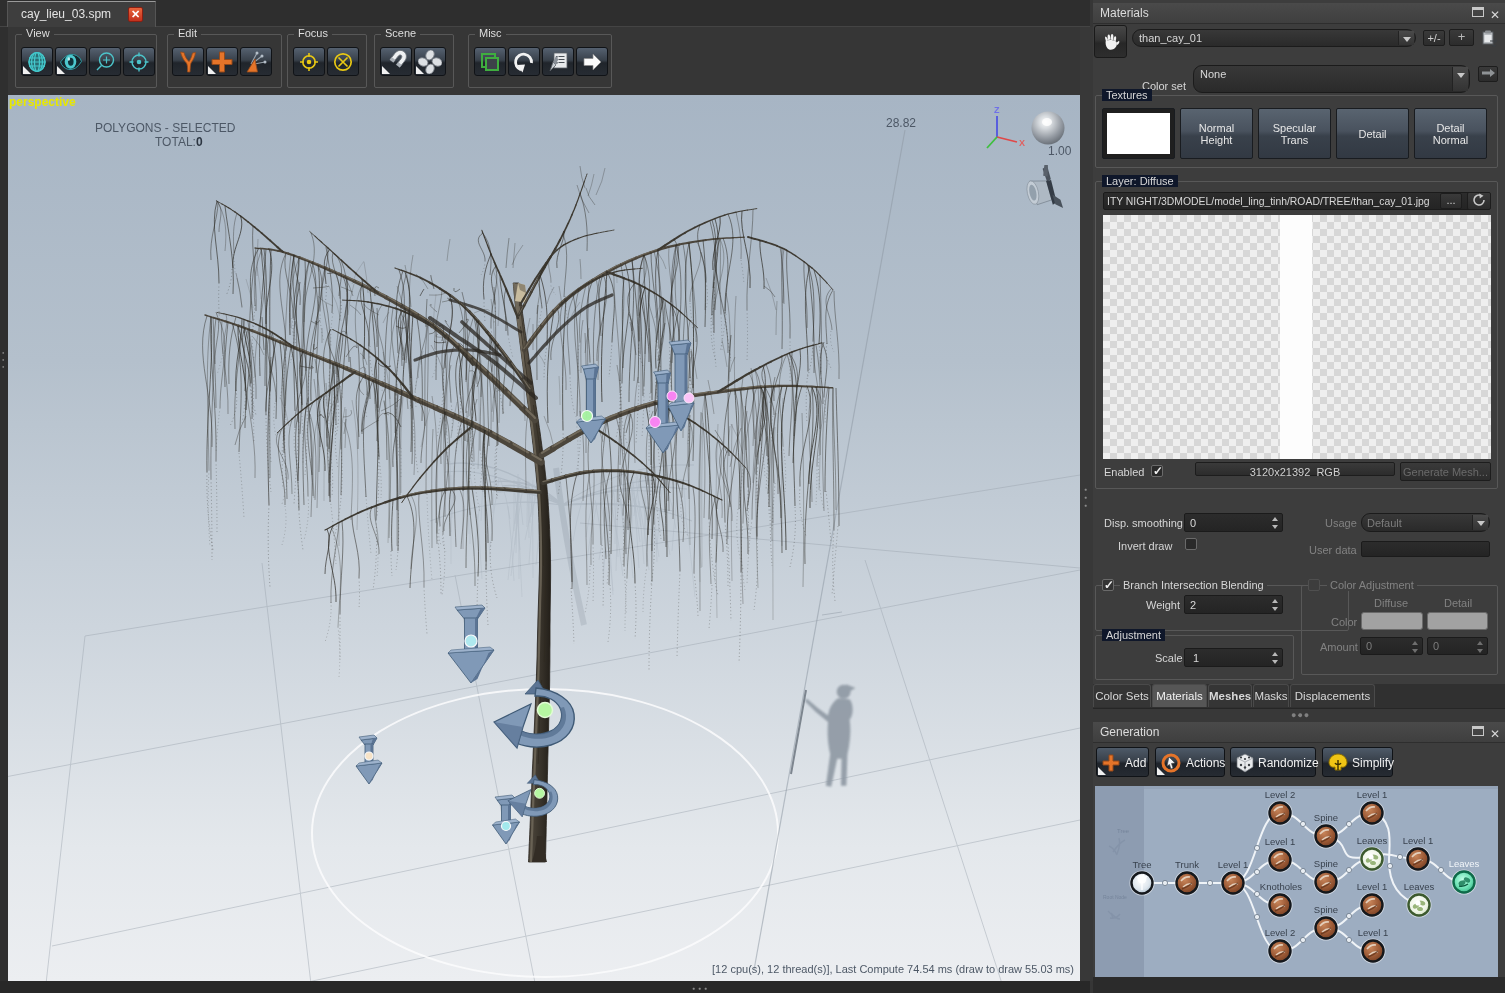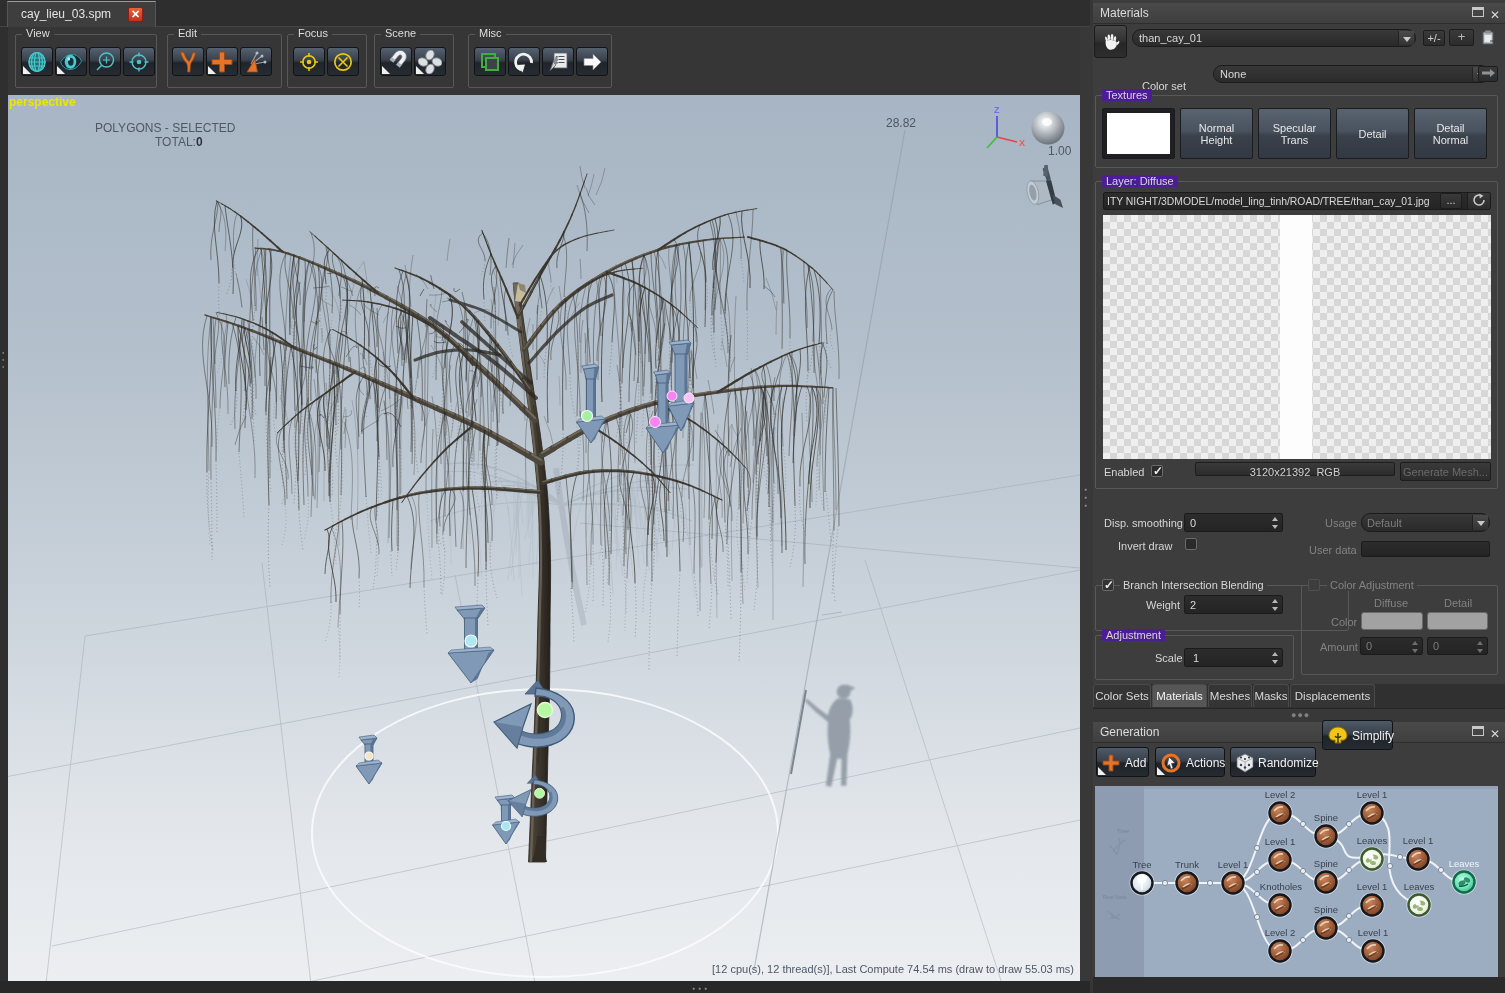--- a/index.html
+++ b/index.html
@@ -24,21 +24,21 @@
 #viewport { left:8px; top:95px; width:1072px; height:886px; background:linear-gradient(#a7b5c4 0%, #b4c0cc 30%, #cdd5dd 60%, #e4e8ec 85%, #eceef1 100%); overflow:hidden; }
 #vplabel { left:1px; top:0px; color:#e8e800; font-size:12px; font-weight:bold; }
 .vptext { color:#4d5866; font-size:12px; }
 #splitter { left:1080px; top:27px; width:13px; height:954px; background:#383838; }
 #botbar { left:0; top:981px; width:1090px; height:12px; background:#282828; }
 
 
 #rpanel { left:1093px; top:0; width:412px; height:993px; background:#3d3d3d; }
 .ptitle { height:21px; background:linear-gradient(#4a4a4a,#3f3f3f); border-bottom:1px solid #2e2e2e; color:#dcdcdc; font-size:12px; line-height:20px; padding-left:7px; }
 .gbox { position:absolute; border:1px solid #585858; border-radius:2px; }
-.gbox .glabel { position:absolute; top:-7px; left:6px; background:#4c1d95; color:#d6d6d6; font-size:11px; padding:0 4px;text-align:center; }
+.gbox .glabel { position:absolute; top:-7px; left:6px; background:#0f172a; color:#d6d6d6; font-size:11px; padding:0 4px;text-align:center; }
 .glabel.dim { color:#8a8a8a; }
 .lbl { position:absolute; color:#d6d6d6; font-size:11px; }
 .lbl.dim { color:#828282; }
 .field { position:absolute; background:linear-gradient(#2c2c2c,#242424); border:1px solid #1b1b1b; border-radius:2px; color:#d8d8d8; font-size:11px; }
 .spin { position:absolute; background:linear-gradient(#2c2c2c,#242424); border:1px solid #1b1b1b; border-radius:2px; color:#d8d8d8; font-size:11px; }
 .spin .arrows { position:absolute; right:2px; top:1px; bottom:1px; width:11px; display:flex; flex-direction:column; justify-content:space-between; }
 .spin .arrows i { display:block; width:0; height:0; border-left:3.5px solid transparent; border-right:3.5px solid transparent; margin:2px auto; }
 .spin .arrows i.up { border-bottom:4.5px solid #b8b8b8; }
 .spin .arrows i.dn { border-top:4.5px solid #b8b8b8; }
 .spin.dim { color:#7c7c7c; }
@@ -1687,21 +1687,21 @@
     <div class="abs btn" style="left:356px; top:29px; width:25px; height:17px; color:#b8b8b8; font-size:13px; line-height:14px;">+</div>
     <div class="abs" style="left:388px; top:29px; width:17px; height:18px;"><svg width="17" height="18" viewBox="0 0 17 18">
           <rect x="2" y="3" width="10" height="12" fill="#b8bcc0" stroke="#55595d"></rect>
           <rect x="4" y="1.5" width="6" height="3" rx="1" fill="#8a8e92"></rect>
           <rect x="3.5" y="6" width="7" height="7" fill="#e8eaec"></rect>
           <path d="M9 12 L16 12 M13 9.5 L16 12 L13 14.5" stroke="#3a3e42" fill="none"></path>
           <path d="M10 16 l6 0 -3 2 Z" fill="#3a3e42"></path>
         </svg></div>
 
     <div class="abs lbl" style="left:49px; top:80px;">Color set</div>
-    <div class="abs combo" style="left:100px; top:65px; width:277px; height:18px;margin-left:20px;">
+    <div class="abs combo" style="left:100px; top:65px; width:277px; height:28px;">
         <span style="position:absolute; left:6px; top:2px;">None</span>
         <span class="dd"></span>
       </div>
     <div class="abs btn" style="left:385px; top:66px; width:20px; height:16px;"><svg width="16" height="12" viewBox="0 0 16 12">
           <path d="M2 4.5h8V2l5 4-5 4V7.5H2Z" fill="#8f9396"></path>
         </svg></div>
 
     <div class="abs gbox" style="left:2px; top:95px; width:403px; height:73px;">
         <span class="glabel">Textures</span>
       </div>
@@ -1796,21 +1796,21 @@
         <span style="position:absolute; left:8px; top:3px;">1</span>
         <span class="arrows">
           <i class="up"></i>
           <i class="dn"></i>
         </span>
       </div>
 
     <div class="abs" style="left:0; top:684px; width:412px; height:25px; background:#303030; border-bottom:1px solid #262626;"></div>
     <div class="abs mtab" style="left:0px; width:58px;">Color Sets</div>
     <div class="abs mtab active" style="left:59px; width:55px;">Materials</div>
-    <div class="abs mtab" style="left:115px; width:44px;">Meshes</div>
+    <div class="abs mtab" style="left:115px; width:44px;font-weight:bold;">Meshes</div>
     <div class="abs mtab" style="left:160px; width:36px;">Masks</div>
     <div class="abs mtab" style="left:197px; width:85px;">Displacements</div>
 
     <div class="abs" style="left:0; top:709px; width:412px; height:13px; background:#383838;"></div>
     <div class="abs" style="left:198px; top:714px; width:16px; height:3px; background:radial-gradient(circle 1.5px, #777 40%, transparent 45%); color:#808080; font-size:9px; letter-spacing:1px; line-height:3px;">●●●</div>
 
     <div class="abs ptitle" style="left:0; top:722px; width:412px;">Generation
       <span style="position:absolute; right:21px; top:4px; width:12px; height:10px; border:1px solid #c8c8c8; border-top-width:3px;"></span>
       <span style="position:absolute; right:5px; top:2px; color:#d8d8d8; font-size:12px;">✕</span>
     </div>
@@ -1836,21 +1836,21 @@
             <circle cx="7" cy="13" r="1.2"></circle>
             <circle cx="15" cy="13" r="1.2"></circle>
             <circle cx="11" cy="15.5" r="1.2"></circle>
             <circle cx="7" cy="5.5" r="1.1"></circle>
             <circle cx="11" cy="7" r="1.1"></circle>
             <circle cx="15" cy="5.5" r="1.1"></circle>
           </g>
         </svg>
         <span style="left:27px;">Randomize</span>
       </div>
-    <div class="abs gbtn" style="left:229px; top:720px; width:71px;">
+    <div class="abs gbtn" style="left:229px; top:747px; width:71px;">
         <svg style="position:absolute; left:4px; top:4px;" width="22" height="22" viewBox="0 0 22 22">
           <path d="M11 2 C16 2 20 6 20 10.5 C20 14 17 16 14 15 L14 18 L8 18 L8 15 C5 16 2 14 2 10.5 C2 6 6 2 11 2 Z" fill="#f0c515" stroke="#8a6d00" stroke-width="1"></path>
           <path d="M11 8 L11 18 M8 11 C9 13 13 13 14 11" fill="none" stroke="#3a3000" stroke-width="1.4"></path>
         </svg>
         <span style="left:29px;">Simplify</span>
       </div>
 
     <div class="abs" id="nodegraph" style="left:2px; top:786px; width:403px; height:191px; background:#9dadc1; overflow:hidden;"><svg width="403" height="191" viewBox="0 0 403 191">
 <defs>
 <radialGradient id="ngbark" cx="40%" cy="35%" r="75%">

